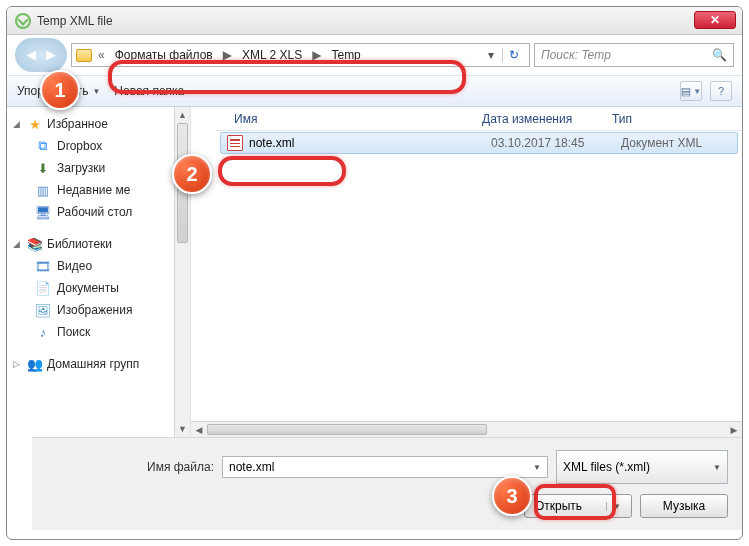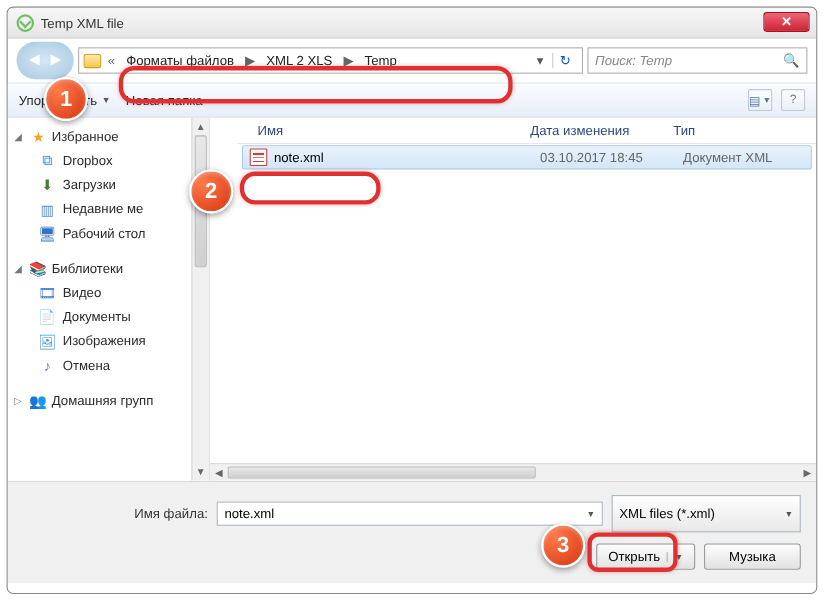--- a/index.html
+++ b/index.html
@@ -71,27 +71,27 @@
 .row .fileicon::after { content: ""; position: absolute; top: 7px; left: 2px; right: 2px; bottom: 2px; background: repeating-linear-gradient(#c84040 0 1px, transparent 1px 3px); }
 .row .c1 { width: 242px; }
 .row .c2 { width: 130px; color: #666; }
 .row .c3 { flex: 1; color: #666; }
 
 .hscroll { position: absolute; bottom: 0; left: 0; right: 0; height: 16px; background: #f0f0f0; border-top: 1px solid #d8d8d8; }
 .hscroll .lf, .hscroll .rt { position: absolute; top: 0; width: 16px; height: 16px; display: flex; align-items: center; justify-content: center; color: #666; font-size: 9px; }
 .hscroll .rt { right: 0; }
 .hscroll .thumb { position: absolute; left: 16px; top: 2px; bottom: 2px; width: 280px; background: linear-gradient(#e8e8e8,#d0d0d0); border: 1px solid #b8b8b8; border-radius: 2px; }
 
-.bottom { padding: 12px 14px; background: #f0f0f0; border-top: 1px solid #d8d8d8; }
+.bottom { padding: 12px 14px; background: #f0f0f0; border-top: 1px solid #d8d8d8; margin-left: 25px; }
 .fnrow { display: flex; align-items: center; gap: 8px; margin-bottom: 10px; }
 .fnrow .lbl { width: 168px; text-align: right; color: #333; }
 .fnrow .inp { flex: 1; height: 22px; border: 1px solid #aeb6bf; background: #fff; padding: 0 6px; display: flex; align-items: center; }
 .fnrow .sel { width: 172px; height: 22px; border: 1px solid #aeb6bf; background: linear-gradient(#fff,#e8e8e8); padding: 16px 6px; display: flex; align-items: center; justify-content: space-between; }
 .btnrow { display: flex; justify-content: flex-end; gap: 8px; }
-.btnrow .b { min-width: 88px; height: 24px; border: 1px solid #9a9a9a; background: linear-gradient(#fdfdfd,#e2e2e2); border-radius: 3px; display: flex; align-items: center; justify-content: center; padding: 0 10px; gap: 2px; }
+.btnrow .b { min-width: 88px; height: 24px; border: 1px solid #9a9a9a; background: linear-gradient(#fdfdfd,#e2e2e2); border-radius: 3px; display: flex; align-items: center; justify-content: center; padding: 0 10px; gap: 20px; }
 .btnrow .b .dd { border-left: 1px solid #b0b0b0; padding-left: 6px; margin-left: 4px; font-size: 8px; color: #555; }
 
 .callout { position: absolute; border: 4px solid #e03030; border-radius: 14px; pointer-events: none; box-shadow: 0 0 4px rgba(224,48,48,0.4); }
 .callout.c1 { top: 60px; left: 108px; width: 358px; height: 34px; }
 .callout.c2 { top: 156px; left: 218px; width: 128px; height: 30px; }
 .callout.c3 { top: 484px; left: 534px; width: 82px; height: 36px; border-radius: 10px; }
 
 .num { position: absolute; width: 40px; height: 40px; border-radius: 50%; background: radial-gradient(circle at 30% 30%, #ff7a4a, #d63410); border: 2px solid #fff; box-shadow: 0 2px 6px rgba(0,0,0,0.4), inset 0 2px 4px rgba(255,255,255,0.3); display: flex; align-items: center; justify-content: center; color: #fff; font-size: 20px; font-weight: bold; pointer-events: none; }
 .num.n1 { top: 70px; left: 40px; }
 .num.n2 { top: 154px; left: 172px; }
@@ -184,21 +184,21 @@
         <div class="item">
             <span class="icon ic-doc">📄</span>
             <span>Документы</span>
           </div>
         <div class="item">
             <span class="icon ic-img">🖼</span>
             <span>Изображения</span>
           </div>
         <div class="item">
             <span class="icon ic-mus">♪</span>
-            <span>Отмена</span>
+            <span>Поиск</span>
           </div>
       </div>
       <div class="group">
         <div class="ghead">
           <span class="exp">▷</span>
           <span class="icon ic-hg">👥</span>
           <span>Домашняя групп</span>
         </div>
       </div>
       <div class="vscroll">

